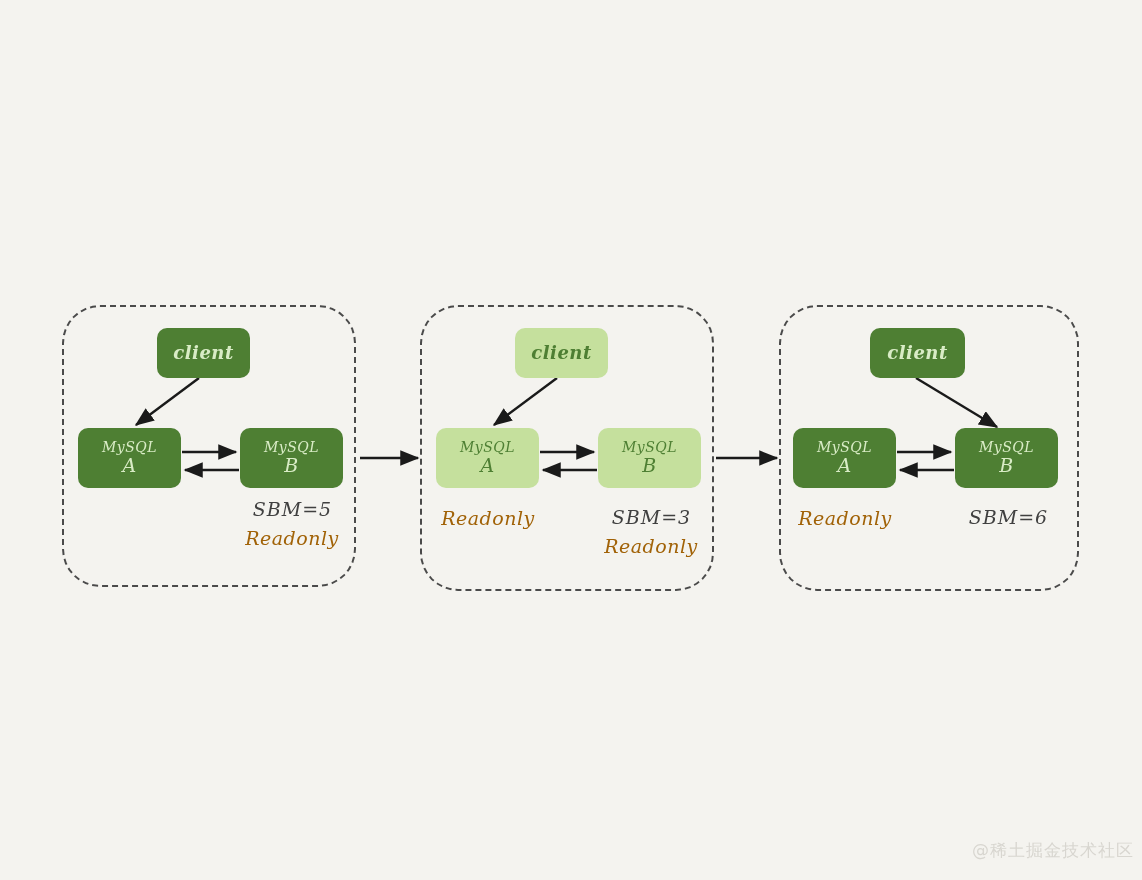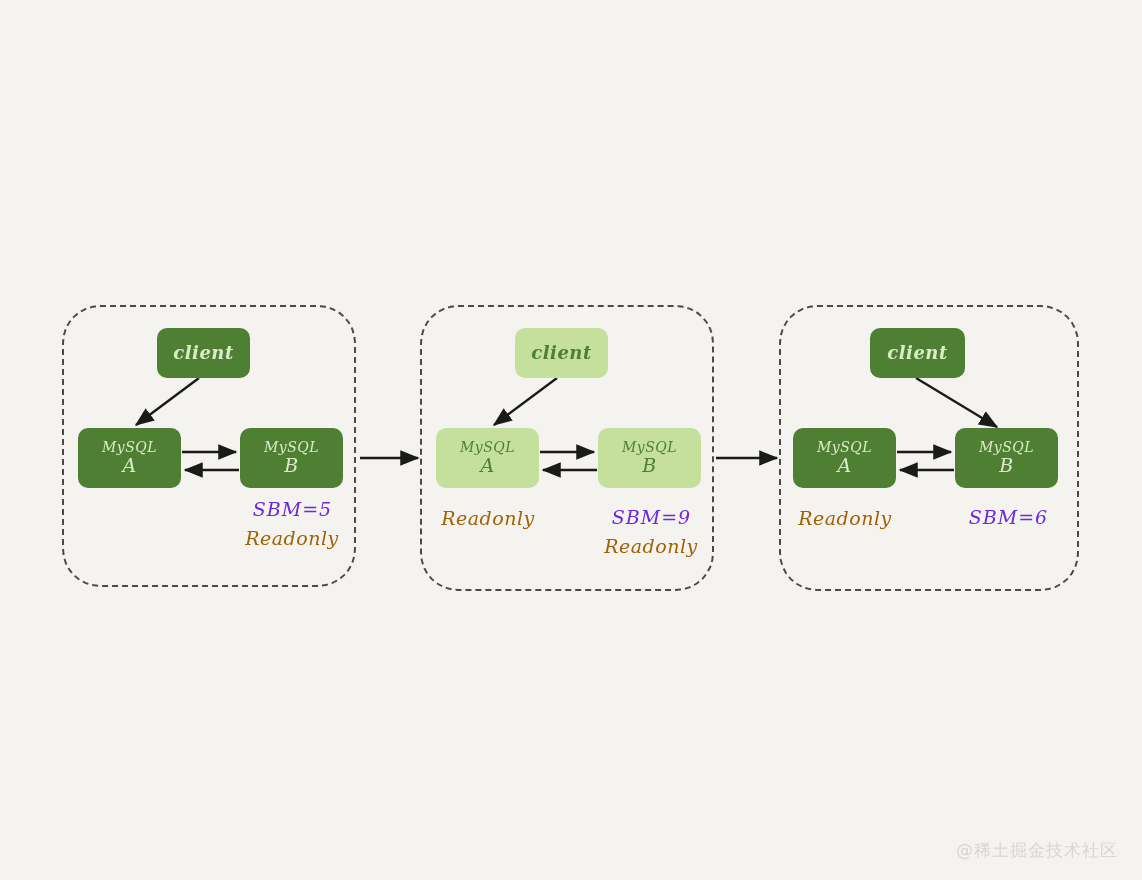--- a/index.html
+++ b/index.html
@@ -58,30 +58,30 @@
 
   .label {
     position: absolute;
     font-family: "DejaVu Serif", serif;
     font-style: italic;
     font-size: 19px;
     white-space: nowrap;
     user-select: none;
   }
   .label.sbm {
-    color: #6d28d9;
+    color: #404040;
     letter-spacing: 1px;
   }
   .label.readonly {
     color: #a16207;
     letter-spacing: 0.5px;
   }
   .watermark {
     position: absolute;
-    right: 24px;
+    right: 8px;
     bottom: 18px;
     color: #d8d6d0;
     font-size: 17px;
     font-family: "DejaVu Sans", sans-serif;
     letter-spacing: 1px;
     user-select: none;
   }
   svg.arrows {
     position: absolute;
     left: 0; top: 0;
@@ -169,21 +169,21 @@
     <span class="ln1">MySQL</span>
     <span class="ln2">A</span>
   </div>
 
   <div class="node light" style="left:598px; top:428px; width:103px; height:60px;">
     <span class="ln1">MySQL</span>
     <span class="ln2">B</span>
   </div>
 
   <div class="label readonly" style="left:433px; top:507px; width:110px; text-align:center;">Readonly</div>
-  <div class="label sbm" style="left:600px; top:506px; width:103px; text-align:center;">SBM=9</div>
+  <div class="label sbm" style="left:600px; top:506px; width:103px; text-align:center;">SBM=3</div>
   <div class="label readonly" style="left:596px; top:535px; width:110px; text-align:center;">Readonly</div>
 
   <div class="panel" style="left:779px; top:305px; width:300px; height:286px;"></div>
 
   <div class="node dark client-node" style="left:870px; top:328px; width:95px; height:50px;">
     <span class="ln1">client</span>
   </div>
 
   <div class="node dark" style="left:793px; top:428px; width:103px; height:60px;">
     <span class="ln1">MySQL</span>

